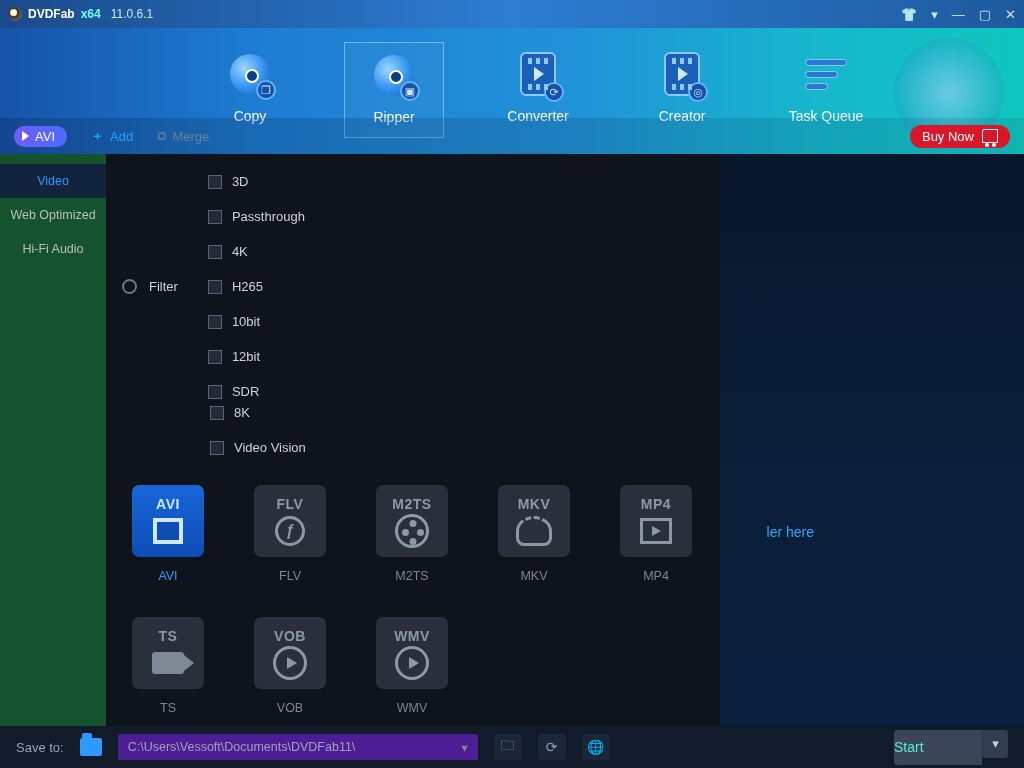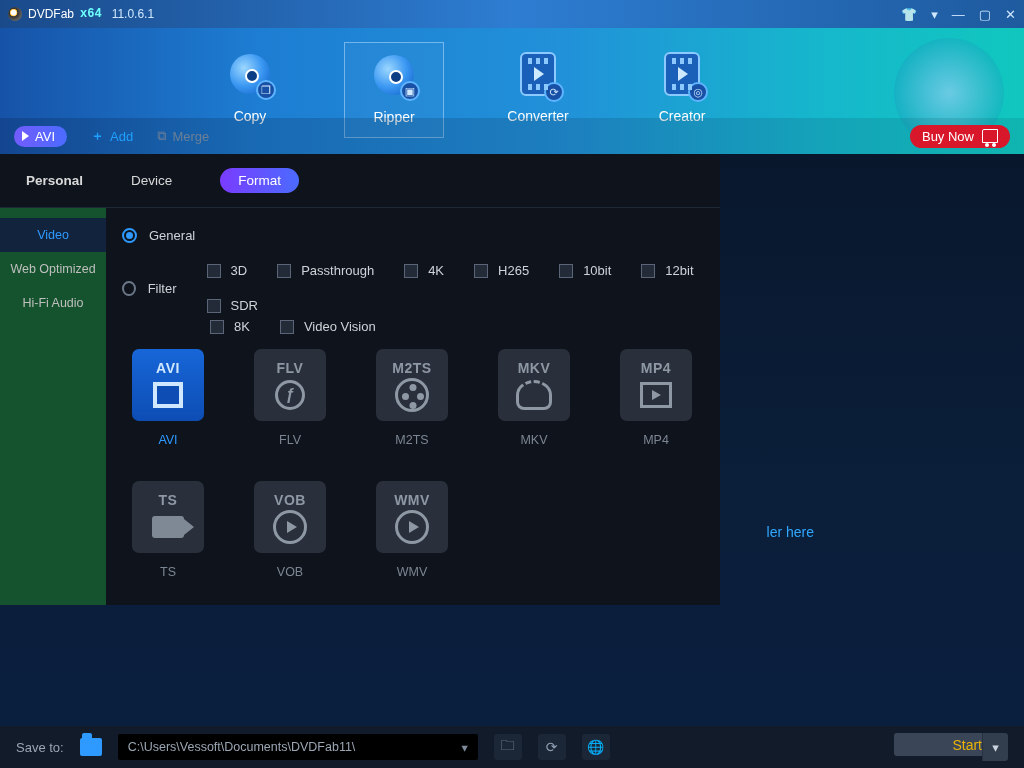--- a/index.html
+++ b/index.html
@@ -2,22 +2,22 @@
 <html><head>
 <meta charset="utf-8">
 <style>
 * { margin: 0; padding: 0; box-sizing: border-box; font-family: "Segoe UI", Arial, sans-serif; user-select: none; }
 body { width: 1024px; height: 768px; overflow: hidden; background: #0a1628; }
 
 
 .titlebar { height: 28px; background: linear-gradient(90deg, #1a4a8a 0%, #2d7dd2 50%, #1e5a9e 100%); display: flex; align-items: center; padding: 0 8px; color: #fff; font-size: 12px; }
 .titlebar .logo-group { display: flex; align-items: center; gap: 6px; }
 .titlebar .dvd-logo { width: 14px; height: 14px; border-radius: 50%; background: radial-gradient(circle at 40% 40%, #fff 20%, #ffb020 30%, #333 34%, #888); }
-.titlebar .app-name { font-weight: normal; }
-.titlebar .arch { color: #6fffff; font-weight: bold; font-family: Liberation Mono, monospace; }
+.titlebar .app-name { font-weight: bold; }
+.titlebar .arch { color: #6fffff; font-weight: bold; }
 .titlebar .version { color: #cfe7ff; margin-left: 4px; }
 .titlebar .win-icons { margin-left: auto; display: flex; gap: 14px; color: #cfe7ff; font-size: 13px; align-items: center; }
 .titlebar .win-icons span { cursor: pointer; }
 
 
 .hero { height: 126px; position: relative; background: linear-gradient(90deg, #1653a8 0%, #1d7dd2 25%, #2191d9 55%, #16b7cc 80%, #10c7be 100%); overflow: hidden; }
 .hero::before { content: ""; position: absolute; right: 20px; top: 10px; width: 110px; height: 110px; border-radius: 50%; background: radial-gradient(circle, rgba(180,210,255,.9), rgba(40,90,180,.2) 70%); opacity: .6; }
 .hero .nav { position: absolute; top: 14px; left: 200px; display: flex; gap: 44px; }
 .nav-item { width: 100px; display: flex; flex-direction: column; align-items: center; color: #fff; font-size: 14px; cursor: pointer; padding: 8px 0 12px; }
 .nav-item.active { border: 1px solid rgba(180,220,255,.55); background: rgba(255,255,255,.03); }
@@ -62,21 +62,21 @@
 .side { width: 106px; background: #14532d; padding-top: 10px; }
 .sitem { height: 34px; display: flex; align-items: center; justify-content: center; color: #bfbfbf; font-size: 12.5px; cursor: pointer; }
 .sitem.active { color: #2e99ff; background: #12233d; }
 
 
 .content { flex: 1; padding: 20px 16px 26px; }
 .radio-row { display: flex; align-items: center; gap: 12px; margin-bottom: 20px; color: #cfd3d8; font-size: 13px; }
 .radio { width: 15px; height: 15px; border: 2px solid #2e99ff; border-radius: 50%; display: inline-flex; align-items: center; justify-content: center; cursor: pointer; }
 .radio.filled::after { content: ""; width: 7px; height: 7px; background: #2e99ff; border-radius: 50%; }
 .radio.empty { border-color: #6b7687; }
-.chk-row { display: flex; flex-wrap: wrap; gap: 20px 30px; margin-left: 32px; margin-bottom: 24px; }
+.chk-row { display: flex; flex-wrap: wrap; gap: 20px 30px; margin-left: 32px; margin-bottom: 24px; flex-direction: column; }
 .chk { display: flex; align-items: center; gap: 10px; color: #cfd3d8; font-size: 13px; cursor: pointer; }
 .chk .box { width: 14px; height: 14px; border: 1.5px solid #5a6678; background: #232b38; }
 
 
 .grid { display: grid; grid-template-columns: repeat(5, 92px); gap: 34px 30px; }
 .fmt { display: flex; flex-direction: column; align-items: center; gap: 12px; cursor: pointer; }
 .tile { width: 72px; height: 72px; border-radius: 7px; background: #2a303b; display: flex; flex-direction: column; align-items: center; justify-content: center; color: #8e98a5; }
 .tile .fmt-code { font-size: 14px; font-weight: 700; letter-spacing: .5px; margin-bottom: 4px; }
 .tile .glyph { width: 36px; height: 30px; display: flex; align-items: center; justify-content: center; }
 .fmt .flabel { font-size: 12.5px; color: #7c8692; }
@@ -93,27 +93,27 @@
 .g-reel { width: 34px; height: 34px; border: 3px solid currentColor; border-radius: 50%; position: relative; }
 .g-reel::before { content: ""; position: absolute; width: 7px; height: 7px; background: currentColor; border-radius: 50%; left: 4px; top: 12px; box-shadow: 15px 0 0 currentColor, 7.5px -9px 0 currentColor, 7.5px 9px 0 currentColor; }
 .g-mkv { width: 36px; height: 30px; border: 3px solid currentColor; border-radius: 50% 50% 8px 8px; border-top: 3px dashed currentColor; }
 .g-mp4 { width: 32px; height: 26px; border: 3px solid currentColor; position: relative; }
 .g-mp4::after { content: ""; position: absolute; left: 9px; top: 5px; border-left: 9px solid currentColor; border-top: 5px solid transparent; border-bottom: 5px solid transparent; }
 .g-cam { width: 32px; height: 22px; background: currentColor; border-radius: 3px; position: relative; opacity: .85; }
 .g-cam::before { content: ""; position: absolute; right: -10px; top: 3px; border-left: 10px solid currentColor; border-top: 8px solid transparent; border-bottom: 8px solid transparent; }
 
 
 .bottombar { position: absolute; left: 0; right: 0; bottom: 0; height: 42px; background: #121b29; display: flex; align-items: center; padding: 0 16px; gap: 16px; color: #9ba6b4; font-size: 13px; }
-.path-box { flex: 0 0 auto; width: 360px; height: 26px; background: #000000; display: flex; align-items: center; padding: 0 10px; border-radius: 2px; color: #9ba6b4; font-size: 12.5px; position: relative; cursor: pointer; }
+.path-box { flex: 0 0 auto; width: 360px; height: 26px; background: #4c1d95; display: flex; align-items: center; padding: 0 10px; border-radius: 2px; color: #9ba6b4; font-size: 12.5px; position: relative; cursor: pointer; }
 .path-box .caret { margin-left: auto; color: #7d8a9c; }
 .fld-ic { width: 22px; height: 18px; background: #2e99ff; border-radius: 2px; position: relative; cursor: pointer; }
 .fld-ic::before { content: ""; position: absolute; top: -5px; left: 2px; width: 10px; height: 5px; background: #2e99ff; border-radius: 2px 2px 0 0; }
 .bic { width: 28px; height: 26px; border-radius: 3px; display: flex; align-items: center; justify-content: center; color: #8fa0b5; cursor: pointer; background: #1b2636; font-size: 14px; }
 .start-group { margin-left: auto; display: flex; }
-.start-btn { width: 88px; height: 23px; background: #3a4658; color: #eab308; display: flex; align-items: center; justify-content: flex-end; border-radius: 3px 0 0 3px; cursor: pointer; font-size: 14px; }
+.start-btn { width: 88px; height: 35px; background: #3a4658; color: #5eead4; display: flex; align-items: center; justify-content: flex-start; border-radius: 3px 0 0 3px; cursor: pointer; font-size: 14px; }
 .start-caret { width: 26px; height: 28px; background: #323d4e; color: #c9d2de; display: flex; align-items: center; justify-content: center; border-radius: 0 3px 3px 0; cursor: pointer; border-left: 1px solid #28313f; }
 </style>
 </head>
 <body>
 
 <div class="titlebar">
   <div class="logo-group">
     <span class="dvd-logo"></span>
     <span class="app-name">DVDFab</span>
     <span class="arch">x64</span>
@@ -156,20 +156,30 @@
       <span>Converter</span>
     </div>
     <div class="nav-item">
       <div class="nav-icon">
           <div class="film-ic">
             <span class="tri"></span>
             <span class="badge-sm" style="right:-10px;bottom:-8px">◎</span>
           </div>
         </div>
       <span>Creator</span>
+    </div>
+    <div class="nav-item">
+      <div class="nav-icon">
+          <div class="queue-ic">
+            <span></span>
+            <span></span>
+            <span></span>
+          </div>
+        </div>
+      <span>Task Queue</span>
     </div>
   </div>
 
   <div class="action-strip">
     <span class="chip profile">
       <span class="tri"></span>
       <span>AVI</span>
     </span>
     <span class="chip add">
       <span style="font-weight:bold">＋</span>
@@ -183,36 +193,27 @@
       <span>Buy Now</span>
       <span class="cart"></span>
     </span>
   </div>
 </div>
 
 <div class="body-area">
   <div class="hint">ler here</div>
 
   <div class="panel">
-    <div class="panel-tabs">
-      <span class="ptab hl">Personal</span>
-      <span class="ptab">Device</span>
-      <span class="ptab pill">Format</span>
-    </div>
     <div class="panel-body">
       <div class="side" id="sidehost">
           <div class="sitem active">Video</div>
           <div class="sitem">Web Optimized</div>
           <div class="sitem">Hi-Fi Audio</div>
         </div>
       <div class="content">
-        <div class="radio-row">
-          <span class="radio filled"></span>
-          <span>General</span>
-        </div>
         <div class="radio-row" style="margin-bottom:8px">
           <span class="radio empty"></span>
           <span>Filter</span>
           <div class="chk-row" style="margin:0 0 0 18px" id="flt1">
               <span class="chk">
                 <span class="box"></span>
                 <span>3D</span>
               </span>
               <span class="chk">
                 <span class="box"></span>
@@ -233,21 +234,21 @@
               <span class="chk">
                 <span class="box"></span>
                 <span>12bit</span>
               </span>
               <span class="chk">
                 <span class="box"></span>
                 <span>SDR</span>
               </span>
             </div>
         </div>
-        <div class="chk-row" style="margin-left:88px;margin-top:-2px;margin-bottom:15px" id="flt2">
+        <div class="chk-row" style="margin-left:88px;margin-top:-2px;margin-bottom:30px" id="flt2">
             <span class="chk">
               <span class="box"></span>
               <span>8K</span>
             </span>
             <span class="chk">
               <span class="box"></span>
               <span>Video Vision</span>
             </span>
           </div>
         <div class="grid" id="fmtgrid">

